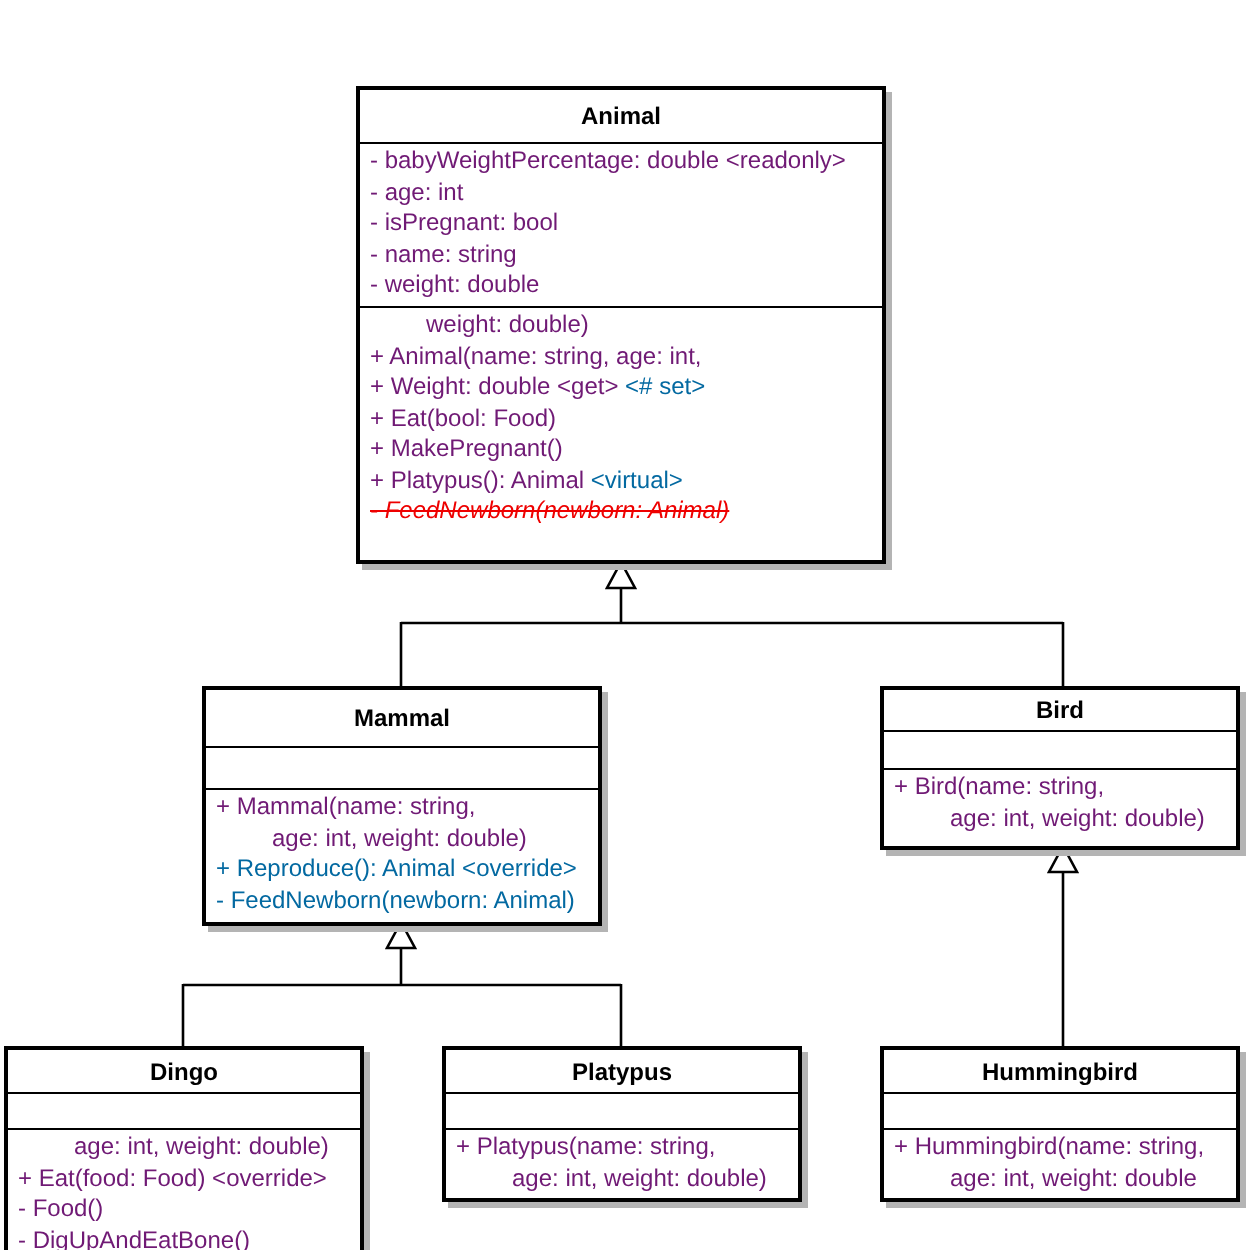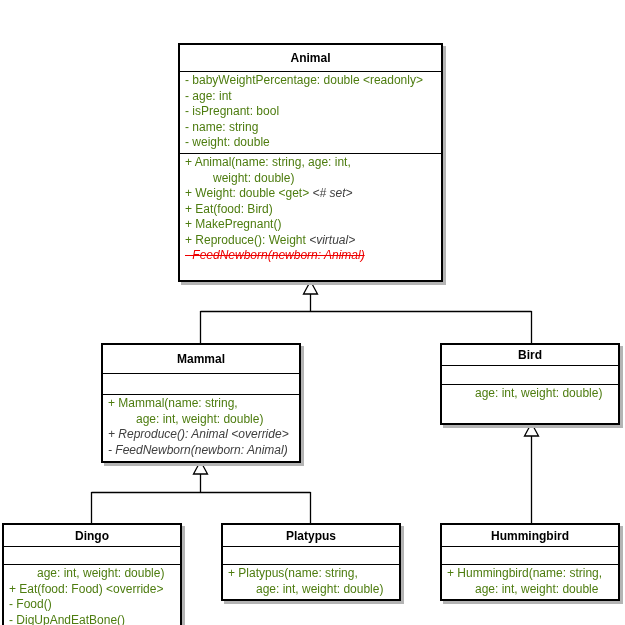--- a/index.html
+++ b/index.html
@@ -19,22 +19,22 @@
     display:flex; align-items:center; justify-content:center;
     flex:0 0 auto;
   }
   .compartment {
     box-sizing:border-box; font-size:12px; line-height:15.5px;
     padding:1px 3px 0 5px; overflow:hidden; flex:0 0 auto;
   }
   .compartment.attrs { border-bottom:1px solid #000; }
   .member-row { white-space:nowrap; color:#000; }
   .member-row.indent { padding-left:28px; }
-  .seg-plain { color:#4d7c0f; }
-  .seg-blue  { color:#404040; font-style:italic; }
+  .seg-plain { color:#701a75; }
+  .seg-blue  { color:#0369a1; }
   .seg-red   { color:#ee0000; font-style:italic; text-decoration:line-through; }
 </style>
 </head>
 <body>
 
 <div id="canvas">
 
   <svg id="connector-layer" width="625" height="625" viewBox="0 0 625 625">
 
     <path d="M310.5 253 V270 M200.5 270.5 H531.5 M200.5 270 V302 M531.5 270 V302" fill="none" stroke="#000" stroke-width="1.3"></path>
@@ -51,43 +51,44 @@
       <div class="classbox" style="left: 178px; top: 2px; width: 265px; height: 239px;">
         <div class="class-title" style="height: 27px;">Animal</div>
         <div class="compartment attrs" style="height: 82px;">
           <div class="member-row"><span class="seg-plain">- babyWeightPercentage: double &lt;readonly&gt;</span></div>
           <div class="member-row"><span class="seg-plain">- age: int</span></div>
           <div class="member-row"><span class="seg-plain">- isPregnant: bool</span></div>
           <div class="member-row"><span class="seg-plain">- name: string</span></div>
           <div class="member-row"><span class="seg-plain">- weight: double</span></div>
         </div>
         <div class="compartment methods" style="height: 126px;">
+          <div class="member-row indent"><span class="seg-plain">weight: double)</span></div>
           <div class="member-row"><span class="seg-plain">+ Animal(name: string, age: int,</span></div>
-          <div class="member-row indent"><span class="seg-plain">weight: double)</span></div>
           <div class="member-row"><span class="seg-plain">+ Weight: double &lt;get&gt; </span><span class="seg-blue">&lt;# set&gt;</span></div>
-          <div class="member-row"><span class="seg-plain">+ Eat(food: Bird)</span></div>
+          <div class="member-row"><span class="seg-plain">+ Eat(bool: Food)</span></div>
           <div class="member-row"><span class="seg-plain">+ MakePregnant()</span></div>
-          <div class="member-row"><span class="seg-plain">+ Reproduce(): Weight </span><span class="seg-blue">&lt;virtual&gt;</span></div>
+          <div class="member-row"><span class="seg-plain">+ Platypus(): Animal </span><span class="seg-blue">&lt;virtual&gt;</span></div>
           <div class="member-row"><span class="seg-red">- FeedNewborn(newborn: Animal)</span></div>
         </div>
       </div>
       <div class="classbox" style="left: 101px; top: 302px; width: 200px; height: 120px;">
         <div class="class-title" style="height: 29px;">Mammal</div>
         <div class="compartment attrs" style="height: 21px;"></div>
         <div class="compartment methods" style="height: 66px;">
           <div class="member-row"><span class="seg-plain">+ Mammal(name: string,</span></div>
           <div class="member-row indent"><span class="seg-plain">age: int, weight: double)</span></div>
           <div class="member-row"><span class="seg-blue">+ Reproduce(): Animal &lt;override&gt;</span></div>
           <div class="member-row"><span class="seg-blue">- FeedNewborn(newborn: Animal)</span></div>
         </div>
       </div>
       <div class="classbox" style="left: 440px; top: 302px; width: 180px; height: 82px;">
         <div class="class-title" style="height: 21px;">Bird</div>
         <div class="compartment attrs" style="height: 19px;"></div>
         <div class="compartment methods" style="height: 34px;">
+          <div class="member-row"><span class="seg-plain">+ Bird(name: string,</span></div>
           <div class="member-row indent"><span class="seg-plain">age: int, weight: double)</span></div>
         </div>
       </div>
       <div class="classbox" style="left: 2px; top: 482px; width: 180px; height: 139px;">
         <div class="class-title" style="height: 22px;">Dingo</div>
         <div class="compartment attrs" style="height: 18px;"></div>
         <div class="compartment methods" style="height: 95px;">
           <div class="member-row indent"><span class="seg-plain">age: int, weight: double)</span></div>
           <div class="member-row"><span class="seg-plain">+ Eat(food: Food) &lt;override&gt;</span></div>
           <div class="member-row"><span class="seg-plain">- Food()</span></div>

